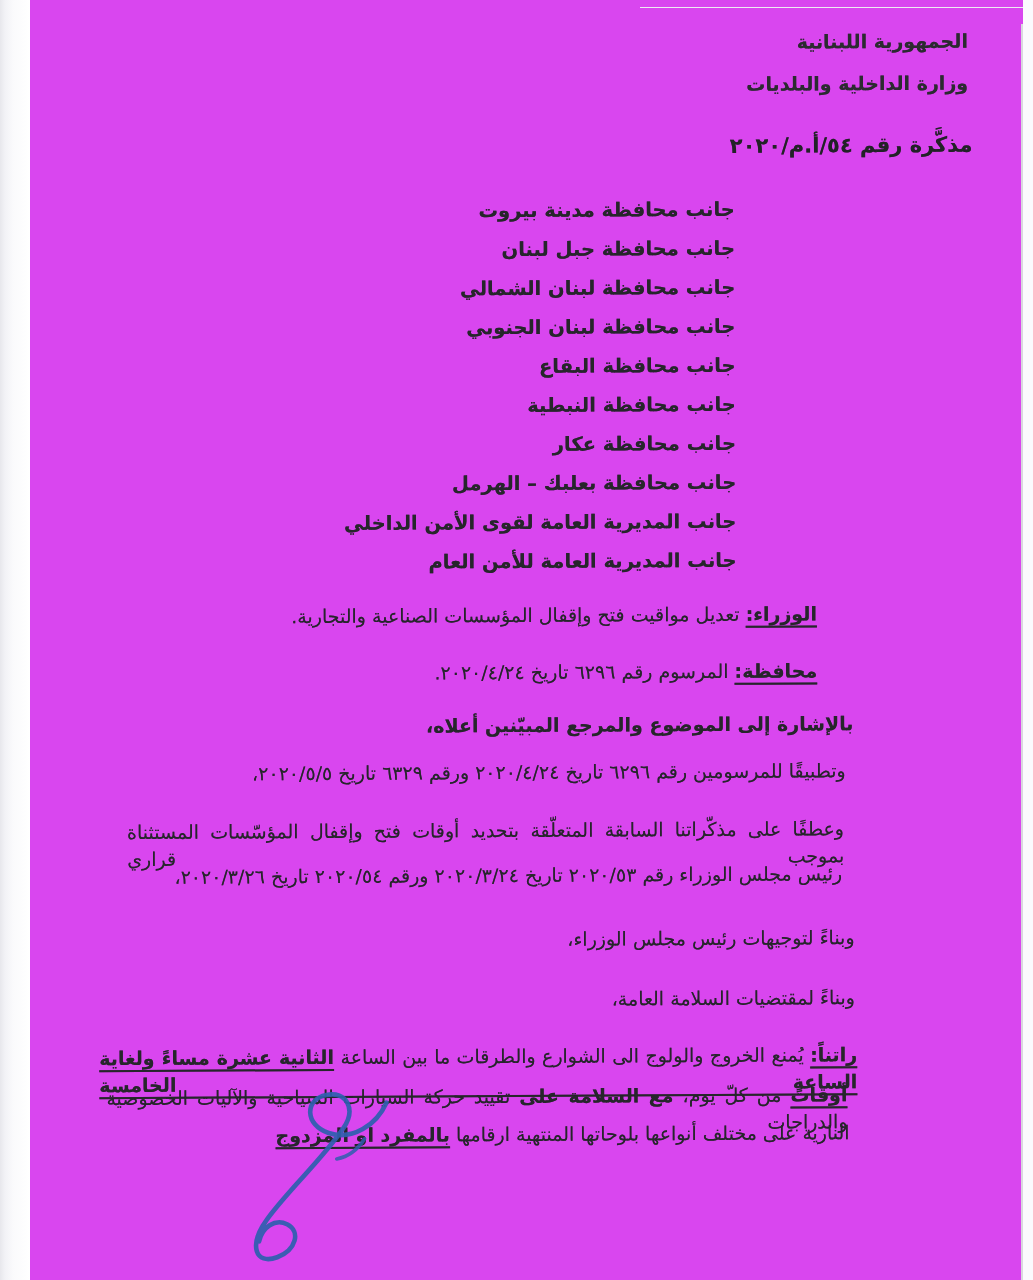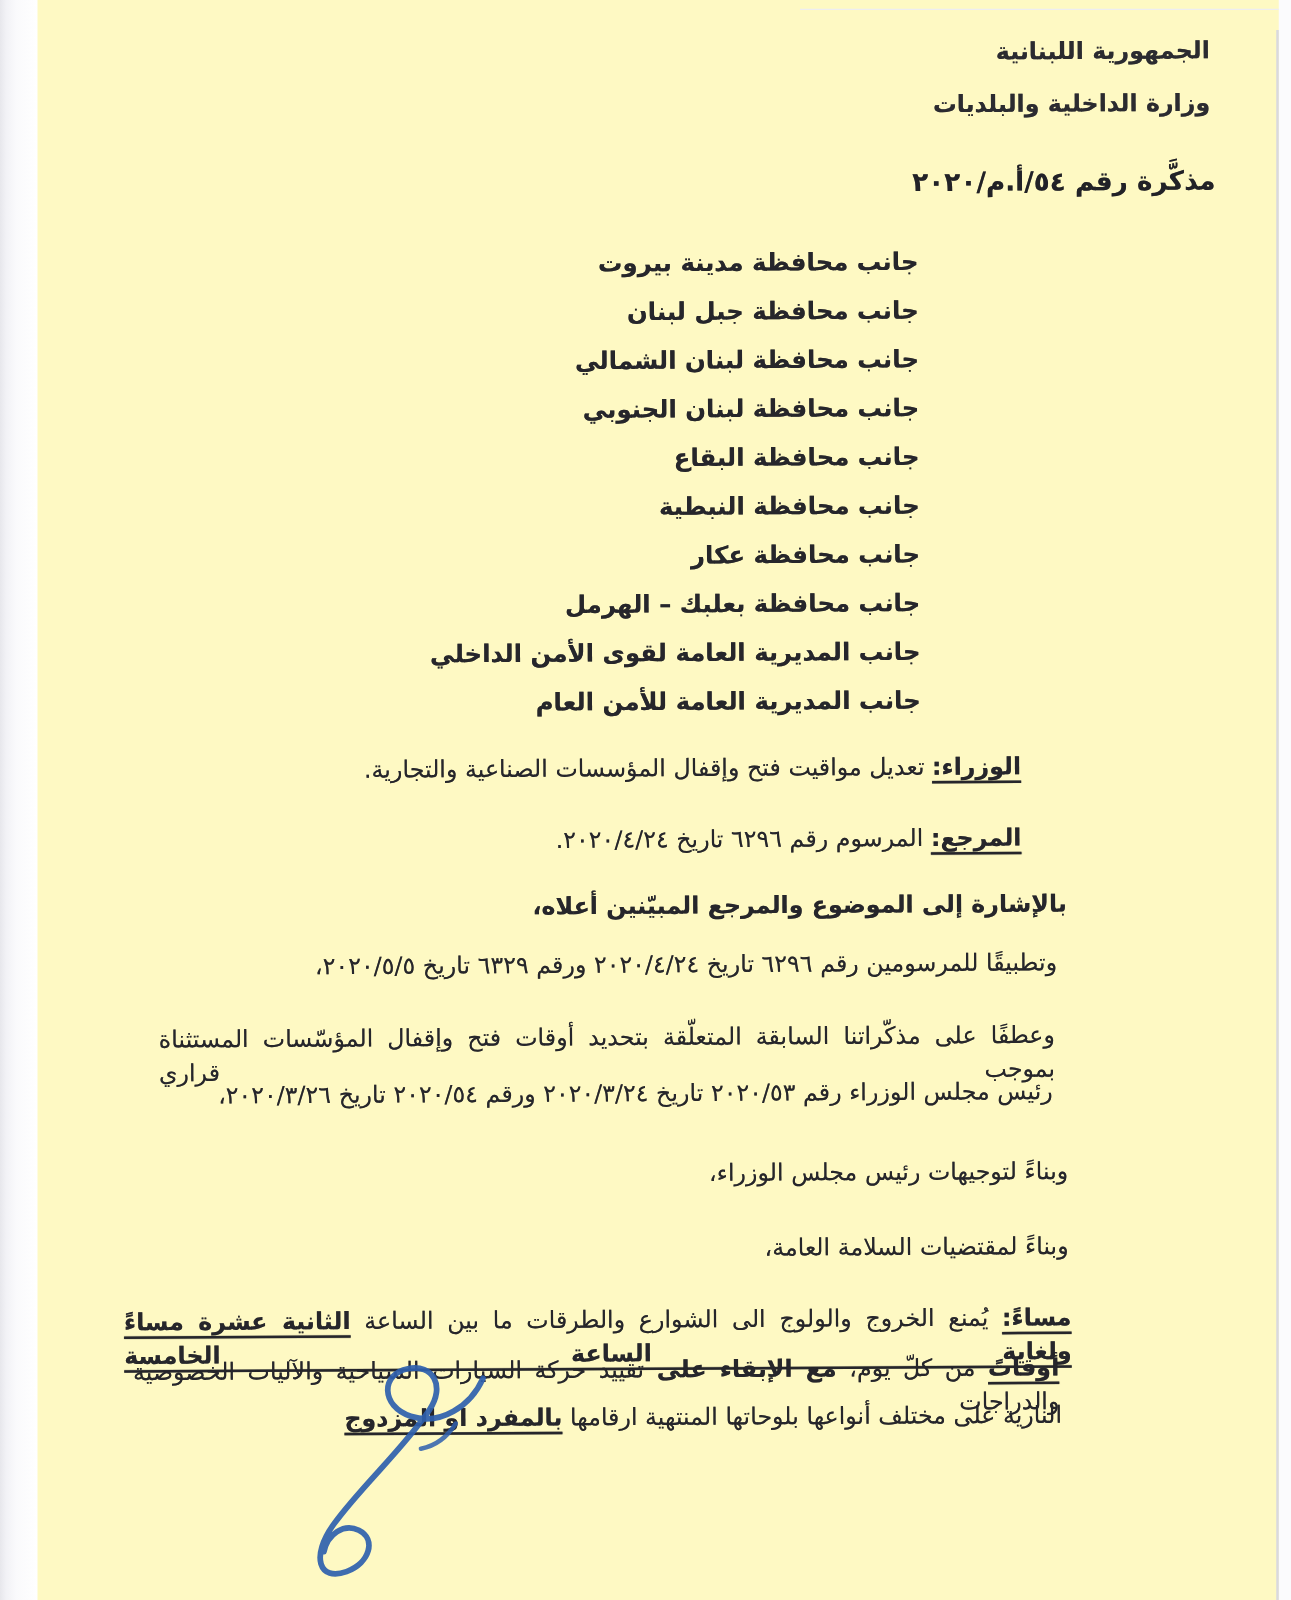--- a/index.html
+++ b/index.html
@@ -1,18 +1,18 @@
 <!DOCTYPE html>
 <html lang="ar"><head>
 <meta charset="utf-8">
 <style>
   html,body{margin:0;padding:0;background:#ffffff;}
   body{width:1033px;height:1280px;overflow:hidden;position:relative;
        font-family:"DejaVu Sans",sans-serif;color:#26262b;}
-  .page{position:absolute;inset:0;background:#fef9c3;}
+  .page{position:absolute;inset:0;background:#d946ef;}
   
   .left-edge{position:absolute;left:0;top:0;bottom:0;width:30px;
     background:linear-gradient(to right,#e7e7ec 0,#f2f2f6 5px,#fafafc 13px,#ffffff 30px);}
   .right-edge-line{position:absolute;top:24px;bottom:0;left:1021px;width:2px;background:#d9d9df;}
   .right-edge-area{position:absolute;top:0;bottom:0;left:1023px;right:0;background:#fbfbfd;}
   .top-edge-line{position:absolute;top:7px;left:640px;right:10px;height:1px;background:#ededf1;}
   .content{position:absolute;inset:0;transform:rotate(-0.3deg);transform-origin:50% 50%;}
   .line{position:absolute;direction:rtl;white-space:nowrap;font-size:19px;line-height:27px;
         text-shadow:0 0 .4px rgba(20,20,25,.55);}
   .b{font-weight:bold;}
@@ -52,40 +52,40 @@
       <div>جانب محافظة بعلبك – الهرمل</div>
       <div>جانب المديرية العامة لقوى الأمن الداخلي</div>
       <div>جانب المديرية العامة للأمن العام</div>
     </div>
 
     <div class="line" style="top:602px;right:216px">
       <span class="bu">الوزراء:</span><span> تعديل مواقيت فتح وإقفال المؤسسات الصناعية والتجارية.</span>
     </div>
 
     <div class="line" style="top:659px;right:216px">
-      <span class="bu">المرجع:</span><span> المرسوم رقم ٦٢٩٦ تاريخ ٢٠٢٠/٤/٢٤.</span>
+      <span class="bu">محافظة:</span><span> المرسوم رقم ٦٢٩٦ تاريخ ٢٠٢٠/٤/٢٤.</span>
     </div>
 
     <div class="line b" style="top:712px;right:180px">بالإشارة إلى الموضوع والمرجع المبيّنين أعلاه،</div>
 
     <div class="line" style="top:759px;right:188px">وتطبيقًا للمرسومين رقم ٦٢٩٦ تاريخ ٢٠٢٠/٤/٢٤ ورقم ٦٣٢٩ تاريخ ٢٠٢٠/٥/٥،</div>
 
     <div class="line just" style="top:817px;right:190px;width:717px">وعطفًا على مذكّراتنا السابقة المتعلّقة بتحديد أوقات فتح وإقفال المؤسّسات المستثناة بموجب قراري</div>
     <div class="line" style="top:862px;right:192px">رئيس مجلس الوزراء رقم ٢٠٢٠/٥٣ تاريخ ٢٠٢٠/٣/٢٤ ورقم ٢٠٢٠/٥٤ تاريخ ٢٠٢٠/٣/٢٦،</div>
 
     <div class="line" style="top:926px;right:180px">وبناءً لتوجيهات رئيس مجلس الوزراء،</div>
 
     <div class="line" style="top:986px;right:180px">وبناءً لمقتضيات السلامة العامة،</div>
 
     <div class="line just" style="top:1043px;right:178px;width:758px">
-      <span class="bu">مساءً:</span><span> يُمنع الخروج والولوج الى الشوارع والطرقات ما بين الساعة </span><span class="bu">الثانية عشرة مساءً ولغاية الساعة الخامسة</span>
+      <span class="bu">راتناً:</span><span> يُمنع الخروج والولوج الى الشوارع والطرقات ما بين الساعة </span><span class="bu">الثانية عشرة مساءً ولغاية الساعة الخامسة</span>
     </div>
 
     <div class="line just" style="top:1083px;right:188px;width:741px">
-      <span class="bu">أوقاتً</span><span> من كلّ يوم، </span><span class="b">مع الإبقاء على</span><span> تقييد حركة السيارات السياحية والآليات الخصوصية والدراجات</span>
+      <span class="bu">أوقاتً</span><span> من كلّ يوم، </span><span class="b">مع السلامة على</span><span> تقييد حركة السيارات السياحية والآليات الخصوصية والدراجات</span>
     </div>
 
     <div class="line" style="top:1121px;right:186px">
       <span>النارية على مختلف أنواعها بلوحاتها المنتهية ارقامها </span><span class="bu">بالمفرد او المزدوج</span>
     </div>
 
     <svg class="sig" viewBox="0 0 190 190" aria-hidden="true">
       <path d="M 172 16 C 162 38 138 54 114 46 C 90 38 90 12 112 8 C 132 4 142 22 129 41 C 108 72 74 102 52 132 C 33 158 40 178 62 170 C 81 163 86 144 72 137 C 60 131 47 140 44 154" fill="none" stroke="#2e5fae" stroke-width="4.6" stroke-linecap="round" stroke-linejoin="round" opacity="0.92"></path>
       <path d="M 150 52 C 143 63 133 70 122 72" fill="none" stroke="#2e5fae" stroke-width="3.6" stroke-linecap="round" opacity="0.85"></path>
     </svg>

